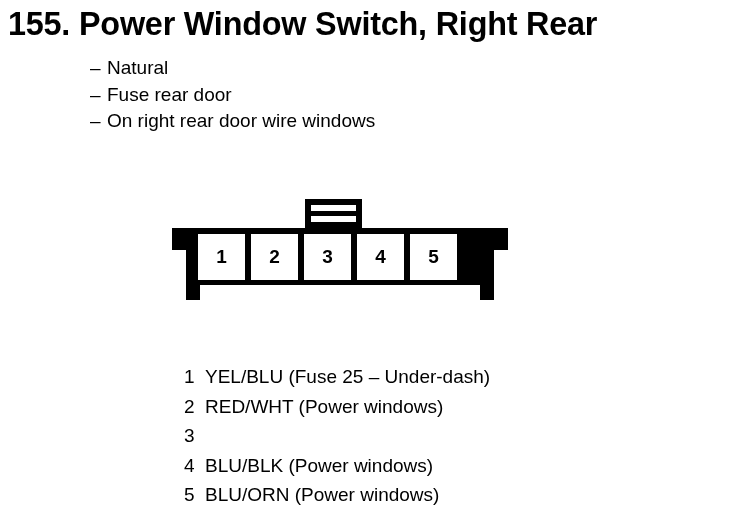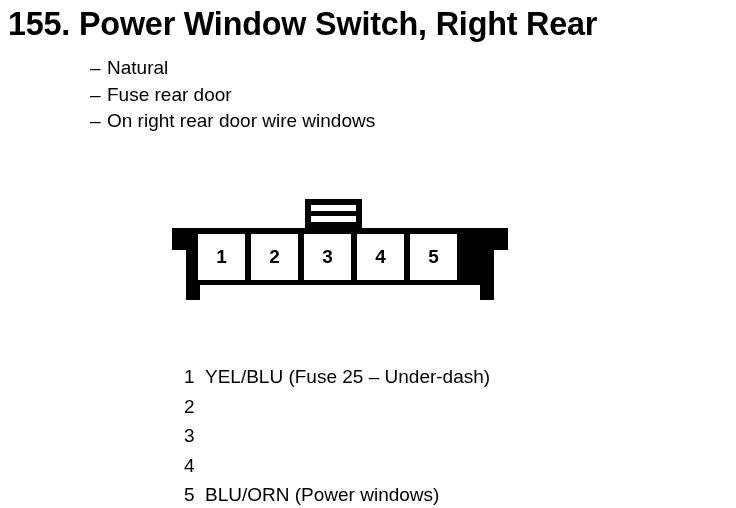--- a/index.html
+++ b/index.html
@@ -169,28 +169,30 @@
 
 <div id="pin-legend">
 
   <div class="pin-row">
     <span class="pin-row-num">1</span>
     <span class="pin-row-desc">YEL/BLU (Fuse 25 – Under-dash)</span>
   </div>
 
   <div class="pin-row">
     <span class="pin-row-num">2</span>
+    <span class="pin-row-desc">RED/WHT (Power windows)</span>
   </div>
 
   <div class="pin-row">
     <span class="pin-row-num">3</span>
   </div>
 
   <div class="pin-row">
     <span class="pin-row-num">4</span>
+    <span class="pin-row-desc">BLU/BLK (Power windows)</span>
   </div>
 
   <div class="pin-row">
     <span class="pin-row-num">5</span>
     <span class="pin-row-desc">BLU/ORN (Power windows)</span>
   </div>
 
 </div>
 
 </body></html>

